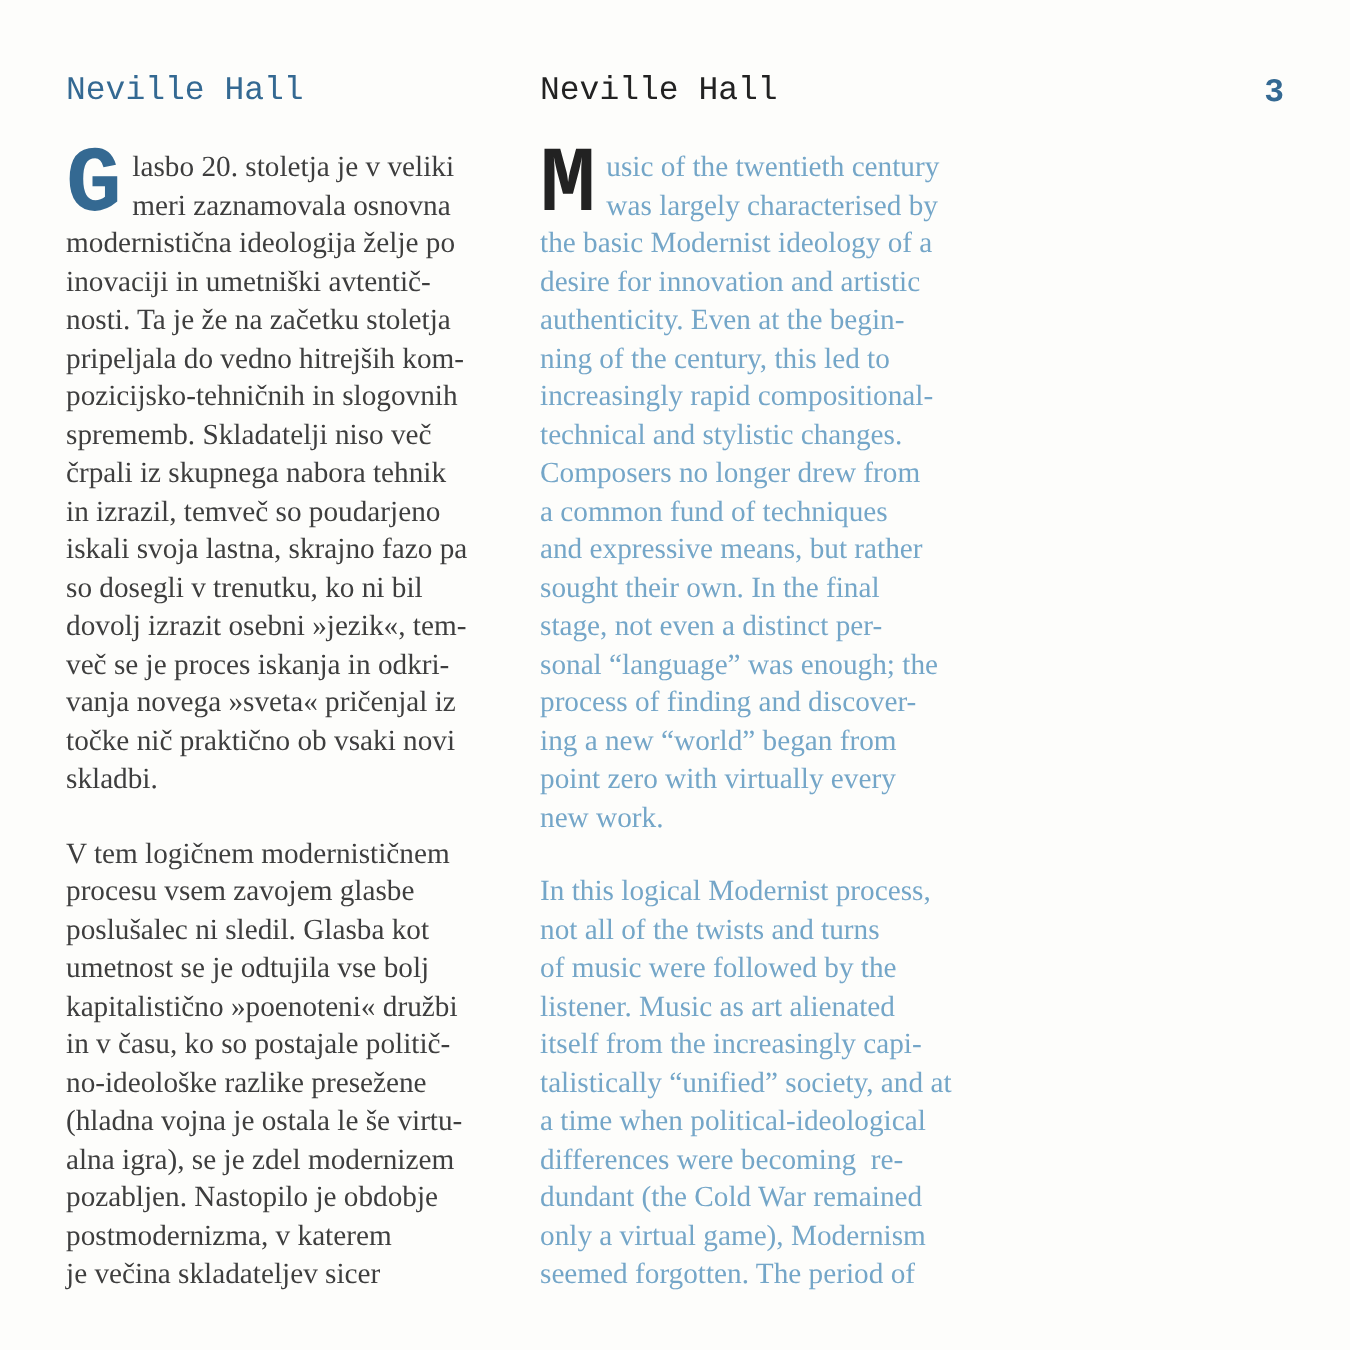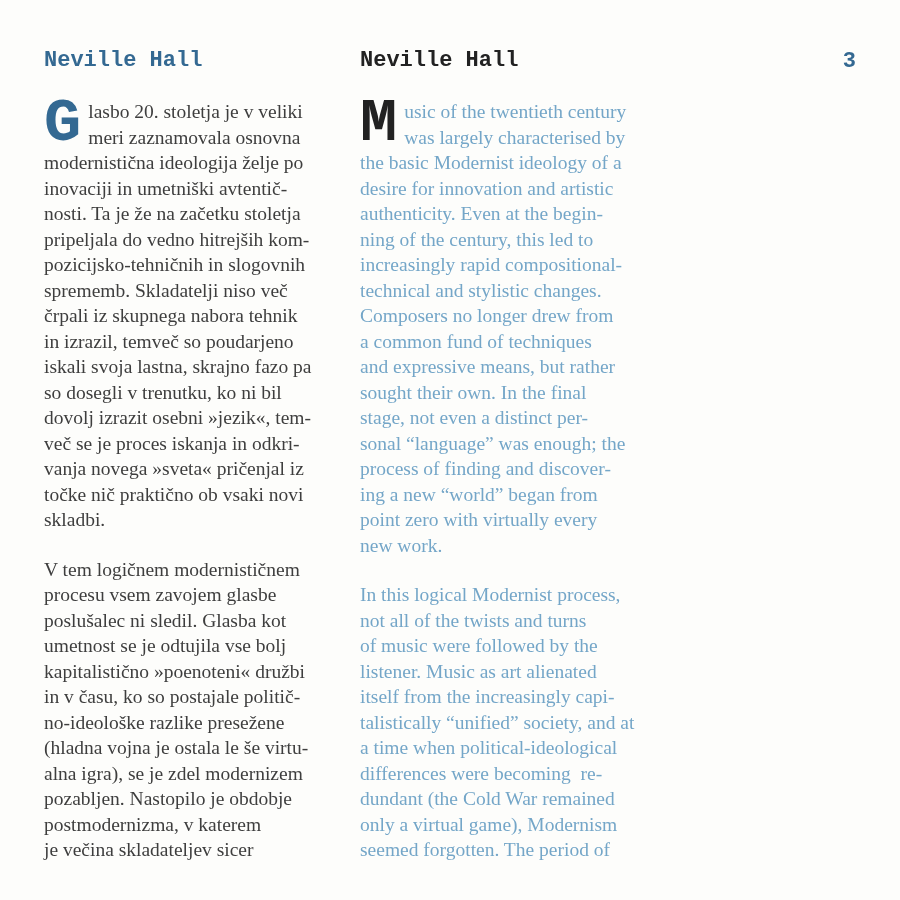--- a/index.html
+++ b/index.html
@@ -6,21 +6,21 @@
   .page{
     position:relative;
     width:900px;height:900px;
     background:var(--page-bg,#fdfdfb);
     font-family:"Liberation Sans",sans-serif;
     overflow:hidden;
   }
   .hdr{
     position:absolute;
     font-family:"Liberation Mono",monospace;
-    font-weight:700;
+    font-weight:400;
     font-size:22px;
     line-height:24px;
     letter-spacing:0px;
   }
   .hdr-left{left:44px;top:49px;color:var(--accent-blue,#346992);}
   .hdr-right{left:360px;top:49px;color:var(--header-dark,#222);}
   .page-num{
     position:absolute;
     left:780px;top:49px;width:76px;
     text-align:right;

